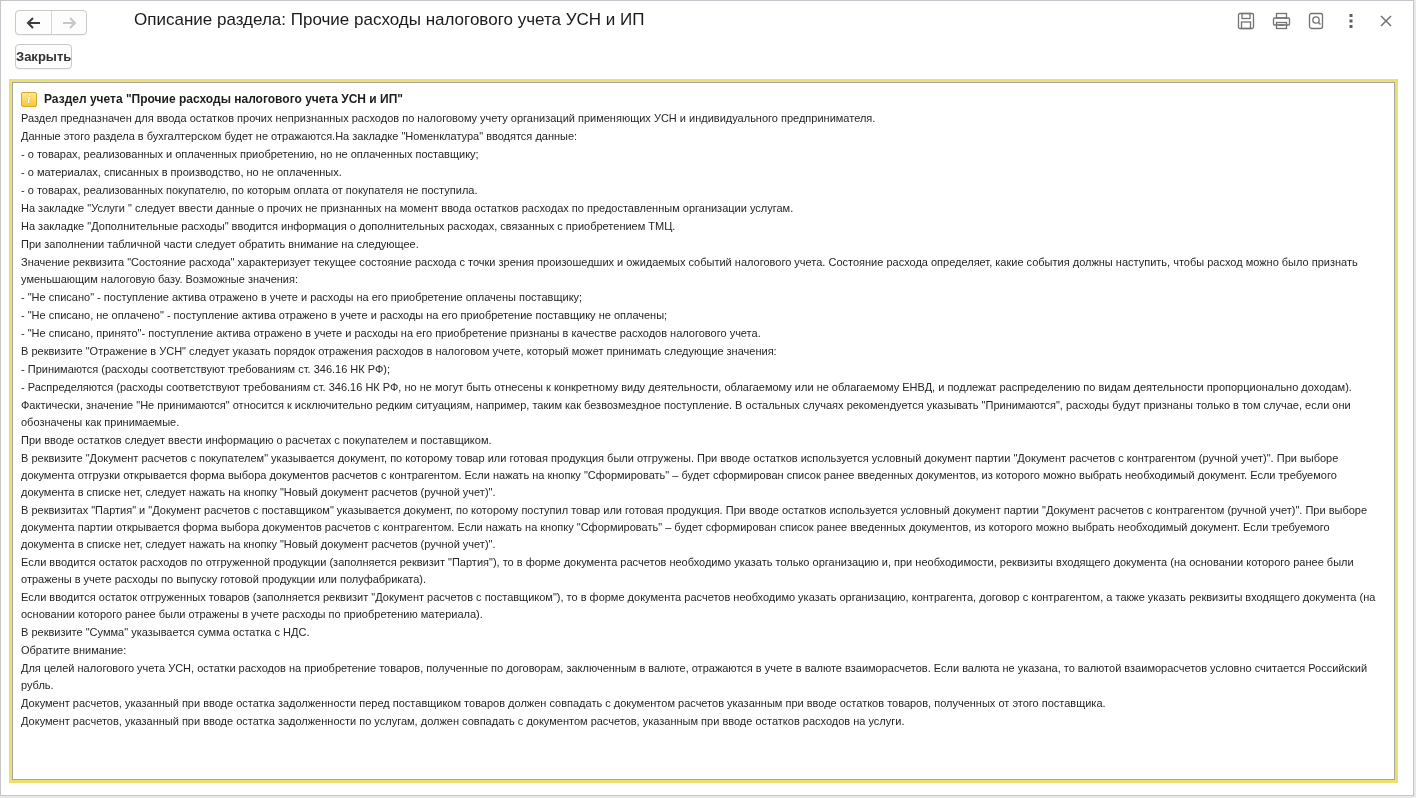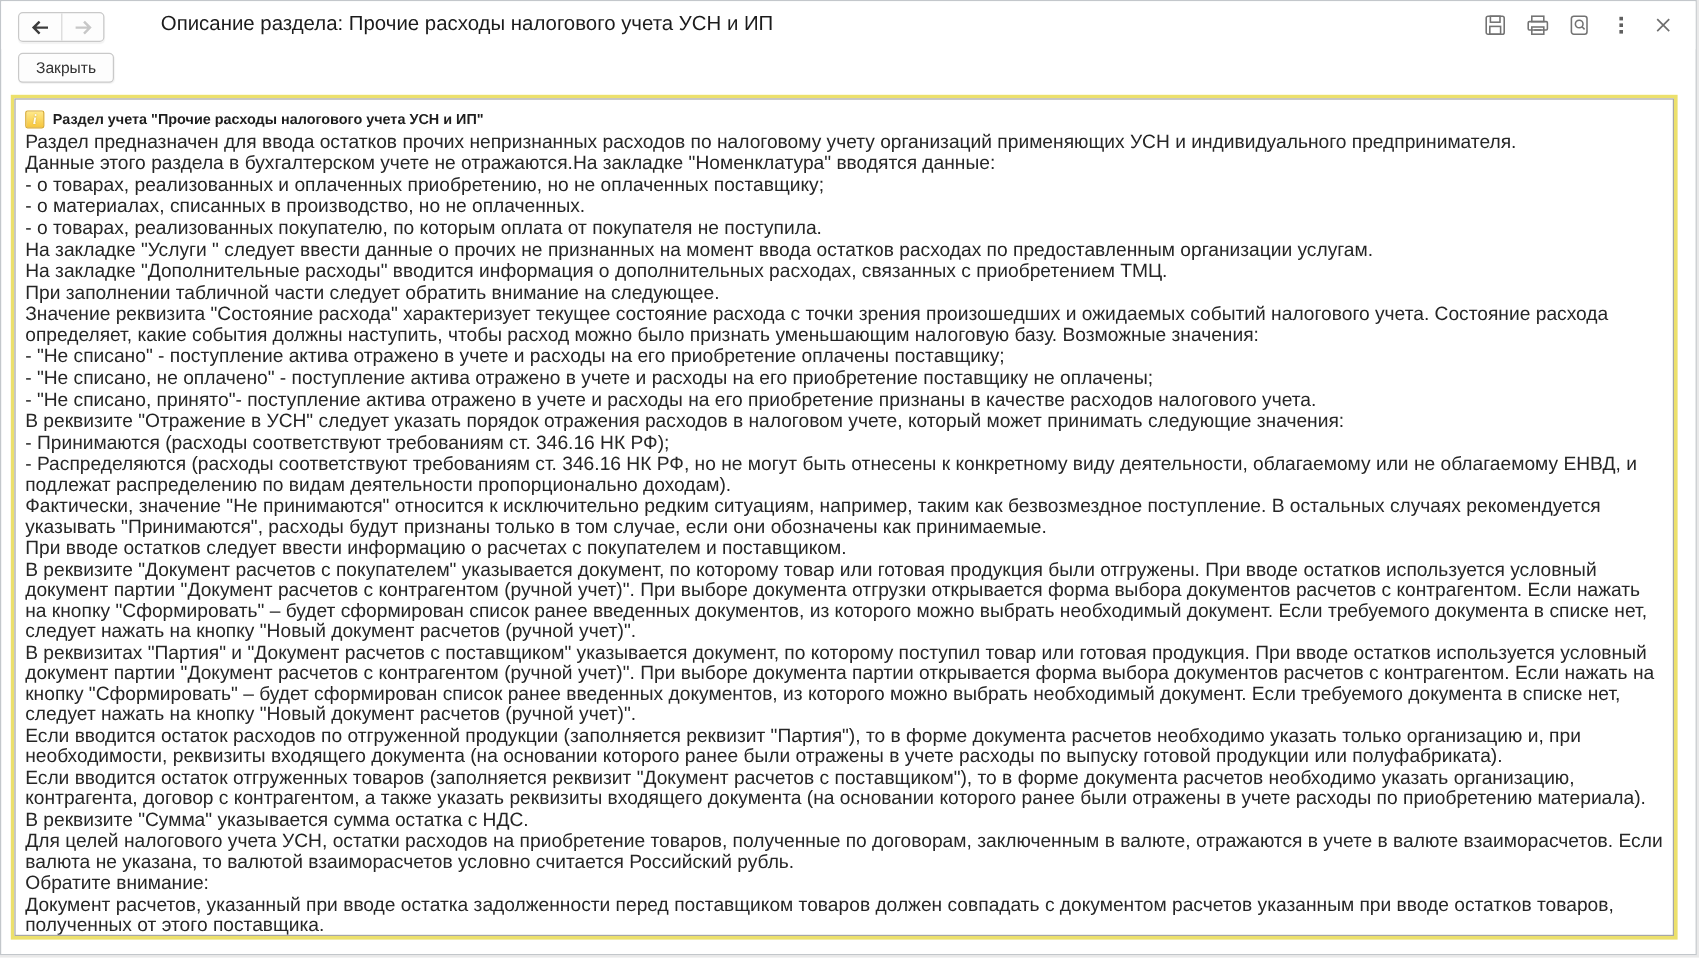--- a/index.html
+++ b/index.html
@@ -9,29 +9,29 @@
   .header{position:absolute;left:0;top:0;right:0;height:40px;background:#fff;}
   .nav-group{position:absolute;left:14px;top:9px;display:flex;border:1px solid #c9c9c9;border-radius:4px;overflow:hidden;background:#fdfdfd;box-shadow:0 1px 1px rgba(0,0,0,.05);}
   .nav-btn{width:35px;height:23px;border:none;background:transparent;display:flex;align-items:center;justify-content:center;cursor:pointer;padding:0;}
   .nav-btn + .nav-btn{border-left:1px solid #d6d6d6;}
   .title{position:absolute;left:133px;top:9px;font-size:17px;color:#1b1b1b;white-space:nowrap;}
   .header-icons{position:absolute;right:16px;top:9px;display:flex;align-items:center;gap:13px;}
   .icon-btn{width:22px;height:22px;border:none;background:transparent;padding:0;display:flex;align-items:center;justify-content:center;cursor:pointer;}
 
   
   .toolbar-row{position:absolute;left:14px;top:43px;}
-  .close-btn{font-family:"Liberation Sans",sans-serif;font-size:13px;color:#333;background:#fdfdfd;border:1px solid #c9c9c9;border-radius:4px;padding:4px 14px;cursor:pointer;box-shadow:0 1px 1px rgba(0,0,0,.05);}
+  .close-btn{font-family:"Liberation Sans",sans-serif;font-size:13px;color:#333;background:#fdfdfd;border:1px solid #c9c9c9;border-radius:4px;padding:4px 0;cursor:pointer;box-shadow:0 1px 1px rgba(0,0,0,.05);font-weight:bold;}
 
   
   .content-box{position:absolute;left:8px;top:78px;right:15px;bottom:12px;border:3px solid #ece06c;background:#fff;box-sizing:border-box;}
   .content-inner{position:absolute;inset:0;border:1px solid #a6a6a6;padding:6px 8px 8px 8px;overflow:hidden;box-sizing:border-box;background:#fff;}
   .heading-row{display:flex;align-items:center;gap:7px;line-height:17px;margin:2px 0 2px;}
   .info-icon{display:inline-flex;align-items:center;justify-content:center;width:16px;height:15px;background:linear-gradient(#ffe98a,#f6c63d);border:1px solid #d7a82a;border-radius:2px;color:#fffdf2;font-family:"Liberation Serif",serif;font-style:italic;font-weight:bold;font-size:12px;box-sizing:border-box;text-shadow:0 0 1px #b98c10;}
   .heading{font-size:12px;font-weight:bold;color:#1d1d1d;}
-  .para{margin:0 0 1px;font-size:16px;line-height:17px;color:#262626;}
+  .para{margin:0 0 1px;font-size:11px;line-height:17px;color:#262626;}
   svg{display:block;}
 </style>
 </head>
 <body>
 
 <div class="window">
 
   <div class="header">
     <div class="nav-group">
       <button class="nav-btn" title="">
@@ -106,42 +106,42 @@
   </div>
 
   <div class="content-box">
     <div class="content-inner">
       <div class="heading-row">
         <span class="info-icon">i</span>
         <span class="heading">Раздел учета "Прочие расходы налогового учета УСН и ИП"</span>
       </div>
       <div id="paragraphs">
           <p class="para">Раздел предназначен для ввода остатков прочих непризнанных расходов по налоговому учету организаций применяющих УСН и индивидуального предпринимателя.</p>
-          <p class="para">Данные этого раздела в бухгалтерском учете не отражаются.На закладке "Номенклатура" вводятся данные:</p>
+          <p class="para">Данные этого раздела в бухгалтерском будет не отражаются.На закладке "Номенклатура" вводятся данные:</p>
           <p class="para">- о товарах, реализованных и оплаченных приобретению, но не оплаченных поставщику;</p>
           <p class="para">- о материалах, списанных в производство, но не оплаченных.</p>
           <p class="para">- о товарах, реализованных покупателю, по которым оплата от покупателя не поступила.</p>
           <p class="para">На закладке "Услуги " следует ввести данные о прочих не признанных на момент ввода остатков расходах по предоставленным организации услугам.</p>
           <p class="para">На закладке "Дополнительные расходы" вводится информация о дополнительных расходах, связанных с приобретением ТМЦ.</p>
           <p class="para">При заполнении табличной части следует обратить внимание на следующее.</p>
           <p class="para">Значение реквизита "Состояние расхода" характеризует текущее состояние расхода с точки зрения произошедших и ожидаемых событий налогового учета. Состояние расхода определяет, какие события должны наступить, чтобы расход можно было признать уменьшающим налоговую базу. Возможные значения:</p>
           <p class="para">- "Не списано" - поступление актива отражено в учете и расходы на его приобретение оплачены поставщику;</p>
           <p class="para">- "Не списано, не оплачено" - поступление актива отражено в учете и расходы на его приобретение поставщику не оплачены;</p>
           <p class="para">- "Не списано, принято"- поступление актива отражено в учете и расходы на его приобретение признаны в качестве расходов налогового учета.</p>
           <p class="para">В реквизите "Отражение в УСН" следует указать порядок отражения расходов в налоговом учете, который может принимать следующие значения:</p>
           <p class="para">- Принимаются (расходы соответствуют требованиям ст. 346.16 НК РФ);</p>
           <p class="para">- Распределяются (расходы соответствуют требованиям ст. 346.16 НК РФ, но не могут быть отнесены к конкретному виду деятельности, облагаемому или не облагаемому ЕНВД, и подлежат распределению по видам деятельности пропорционально доходам).</p>
           <p class="para">Фактически, значение "Не принимаются" относится к исключительно редким ситуациям, например, таким как безвозмездное поступление. В остальных случаях рекомендуется указывать "Принимаются", расходы будут признаны только в том случае, если они обозначены как принимаемые.</p>
           <p class="para">При вводе остатков следует ввести информацию о расчетах с покупателем и поставщиком.</p>
           <p class="para">В реквизите "Документ расчетов с покупателем" указывается документ, по которому товар или готовая продукция были отгружены. При вводе остатков используется условный документ партии "Документ расчетов с контрагентом (ручной учет)". При выборе документа отгрузки открывается форма выбора документов расчетов с контрагентом. Если нажать на кнопку "Сформировать" – будет сформирован список ранее введенных документов, из которого можно выбрать необходимый документ. Если требуемого документа в списке нет, следует нажать на кнопку "Новый документ расчетов (ручной учет)".</p>
           <p class="para">В реквизитах "Партия" и "Документ расчетов с поставщиком" указывается документ, по которому поступил товар или готовая продукция. При вводе остатков используется условный документ партии "Документ расчетов с контрагентом (ручной учет)". При выборе документа партии открывается форма выбора документов расчетов с контрагентом. Если нажать на кнопку "Сформировать" – будет сформирован список ранее введенных документов, из которого можно выбрать необходимый документ. Если требуемого документа в списке нет, следует нажать на кнопку "Новый документ расчетов (ручной учет)".</p>
           <p class="para">Если вводится остаток расходов по отгруженной продукции (заполняется реквизит "Партия"), то в форме документа расчетов необходимо указать только организацию и, при необходимости, реквизиты входящего документа (на основании которого ранее были отражены в учете расходы по выпуску готовой продукции или полуфабриката).</p>
           <p class="para">Если вводится остаток отгруженных товаров (заполняется реквизит "Документ расчетов с поставщиком"), то в форме документа расчетов необходимо указать организацию, контрагента, договор с контрагентом, а также указать реквизиты входящего документа (на основании которого ранее были отражены в учете расходы по приобретению материала).</p>
           <p class="para">В реквизите "Сумма" указывается сумма остатка с НДС.</p>
+          <p class="para">Обратите внимание:</p>
           <p class="para">Для целей налогового учета УСН, остатки расходов на приобретение товаров, полученные по договорам, заключенным в валюте, отражаются в учете в валюте взаиморасчетов. Если валюта не указана, то валютой взаиморасчетов условно считается Российский рубль.</p>
-          <p class="para">Обратите внимание:</p>
           <p class="para">Документ расчетов, указанный при вводе остатка задолженности перед поставщиком товаров должен совпадать с документом расчетов указанным при вводе остатков товаров, полученных от этого поставщика.</p>
           <p class="para">Документ расчетов, указанный при вводе остатка задолженности по услугам, должен совпадать с документом расчетов, указанным при вводе остатков расходов на услуги.</p>
         </div>
     </div>
   </div>
 
 </div>
 
 </body></html>

